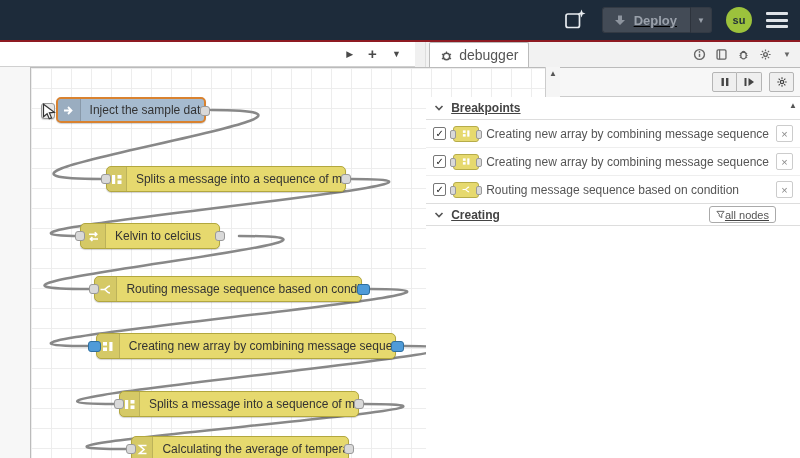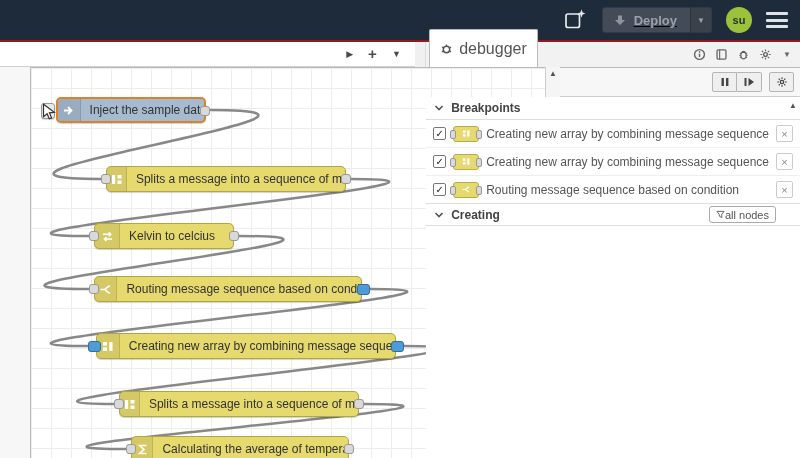--- a/index.html
+++ b/index.html
@@ -46,35 +46,35 @@
   .port { position:absolute; width:10px; height:10px; background:#d9d9d9; border:1px solid #999; border-radius:3px; top:7px; }
   .port.in { left:-6px; } .port.out { right:-6px; }
   .port.bp { width:13px; height:11px; background:#4f9bd8; border-color:#2f6f9f; border-radius:3px; top:7px; }
   .port.bp.in { left:-9px; } .port.bp.out { right:-9px; }
   .inject-btn { position:absolute; left:-17px; top:4px; width:14px; height:16px; background:#e9e9e9; border:1px solid #999; border-radius:3px; box-shadow:0 1px 1px rgba(0,0,0,.15); }
   .cursor { position:absolute; left:11px; top:35px; }
 
   
   .sidebar { flex:1; background:#fff; display:flex; flex-direction:column; }
   .sb-tabs { height:26px; background:#f2f2f2; border-bottom:1px solid #bbb; display:flex; align-items:flex-end; }
-  .tab-active { height:39px; margin-left:3px; margin-bottom:-1px; padding:0 10px; background:#fff; border:1px solid #bbb; border-bottom:1px solid #fff; border-radius:2px 2px 0 0; display:flex; align-items:center; gap:6px; font-size:16px; color:#555; }
+  .tab-active { height:26px; margin-left:3px; margin-bottom:-1px; padding:0 10px; background:#fff; border:1px solid #bbb; border-bottom:1px solid #fff; border-radius:2px 2px 0 0; display:flex; align-items:center; gap:6px; font-size:14px; color:#555; }
   .tab-icons { margin-left:auto; display:flex; align-items:center; height:100%; padding-right:2px; }
   .tab-icon { width:22px; height:100%; display:flex; align-items:center; justify-content:center; color:#666; font-size:8px; }
 
   .sb-toolbar { height:29px; background:#f7f7f7; border-bottom:1px solid #ccc; display:flex; align-items:center; padding:0 6px; }
   .btn-enabled { display:flex; align-items:center; gap:6px; height:21px; padding:0 8px; background:#efefef; border:1px solid #b5b5b5; border-radius:2px; font-size:11px; color:#444; }
   .sb-right { margin-left:auto; display:flex; align-items:center; gap:7px; }
   .btn-pair { display:flex; }
   .btn-sq { width:25px; height:20px; background:#efefef; border:1px solid #b5b5b5; border-radius:2px; display:flex; align-items:center; justify-content:center; }
   .btn-pair .btn-sq:first-child { border-radius:2px 0 0 2px; }
   .btn-pair .btn-sq:last-child { border-left:none; border-radius:0 2px 2px 0; }
 
   .sb-content { position:relative; flex:1; background:#fff; }
   .sb-scroll-up { position:absolute; top:4px; right:3px; font-size:8px; color:#555; }
-  .section-h { height:23px; border-bottom:1px solid #ddd; background:#fff; display:flex; align-items:center; gap:7px; padding:0 8px; font-size:12px; font-weight:bold; color:#444; }
+  .section-h { height:23px; border-bottom:1px solid #ddd; background:#fff; display:flex; align-items:center; gap:7px; padding:0 8px; font-size:12px; font-weight:bold; color:#444;text-decoration:underline; }
   .section-h.msg { border-top:1px solid #ddd; margin-top:-1px; }
   .chip { margin-left:auto; margin-right:16px; display:flex; align-items:center; gap:0; height:17px; padding:0 6px; background:#fff; border:1px solid #aaa; border-radius:3px; font-size:11px; font-weight:normal; color:#555; }
   .bp-row { height:28px; display:flex; align-items:center; gap:7px; padding:0 7px; border-bottom:1px solid #eee; }
   .checkbox { width:13px; height:13px; border:1px solid #777; border-radius:2px; background:#fff; display:flex; align-items:center; justify-content:center; font-size:10px; color:#222; line-height:1; }
   .mini-node { position:relative; width:26px; height:16px; background:#e6d96e; border:1px solid #b6ac49; border-radius:3px; display:flex; align-items:center; justify-content:center; flex:0 0 auto; }
   .mini-node::before, .mini-node::after { content:""; position:absolute; width:4px; height:7px; background:#d9d9d9; border:1px solid #999; border-radius:2px; top:3px; }
   .mini-node::before { left:-4px; } .mini-node::after { right:-4px; }
   .bp-label { flex:1; font-size:12px; color:#555; white-space:nowrap; overflow:hidden; }
   .xbtn { width:17px; height:17px; background:#fff; border:1px solid #ccc; border-radius:2px; color:#888; font-size:11px; display:flex; align-items:center; justify-content:center; flex:0 0 auto; }
 </style>
@@ -150,21 +150,21 @@
             <svg width="13" height="13" viewBox="0 0 13 13" fill="#fff">
                 <rect x="2" y="2" width="3.2" height="9"></rect>
                 <rect x="7.5" y="2" width="4" height="3.6"></rect>
                 <rect x="7.5" y="7.4" width="4" height="3.6"></rect>
               </svg>
           </span>
           <span class="lbl">Splits a message into a sequence of messages.</span>
           <span class="port out"></span>
         </div>
 
-        <div class="node" style="left:63px;top:155px;width:140px">
+        <div class="node" style="left:49px;top:155px;width:140px">
           <span class="port in"></span>
           <span class="nicon">
             <svg width="13" height="13" viewBox="0 0 13 13" fill="none" stroke="#fff" stroke-width="1.6">
                 <path d="M2 4.2h7.5M7.8 2.2l2 2-2 2"></path>
                 <path d="M11 9H3.5M5.4 7l-2 2 2 2"></path>
               </svg>
           </span>
           <span class="lbl">Kelvin to celcius</span>
           <span class="port out"></span>
         </div>

